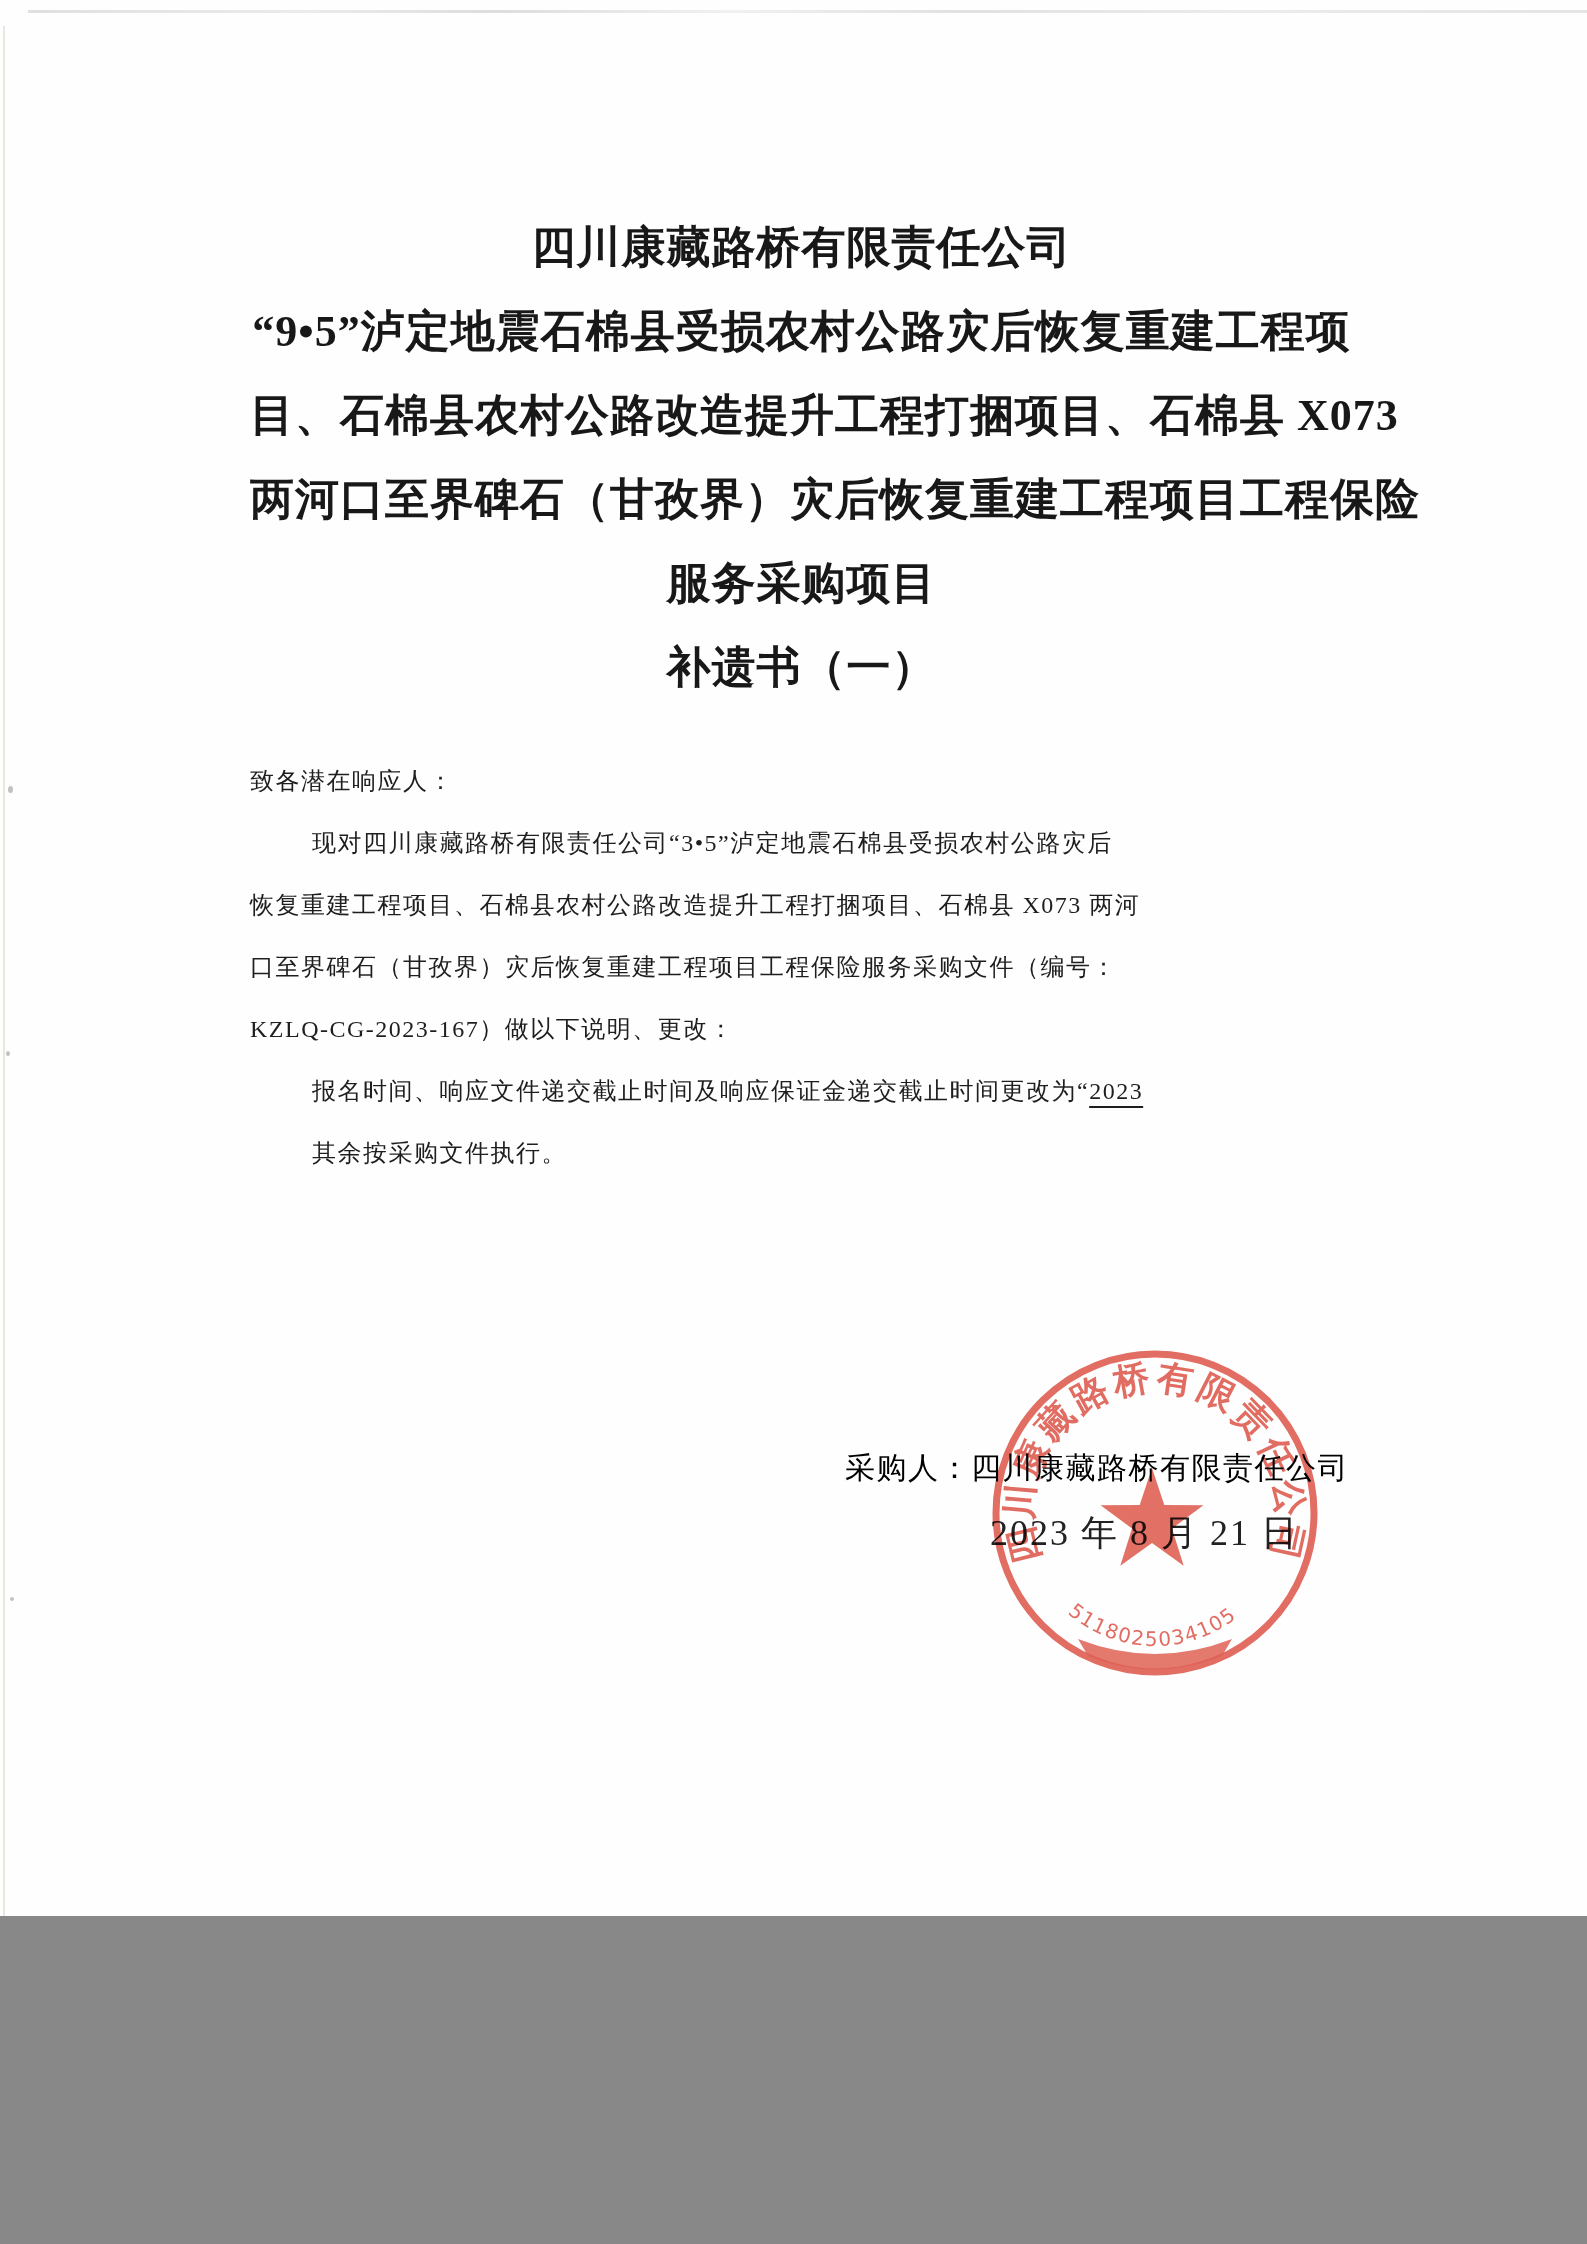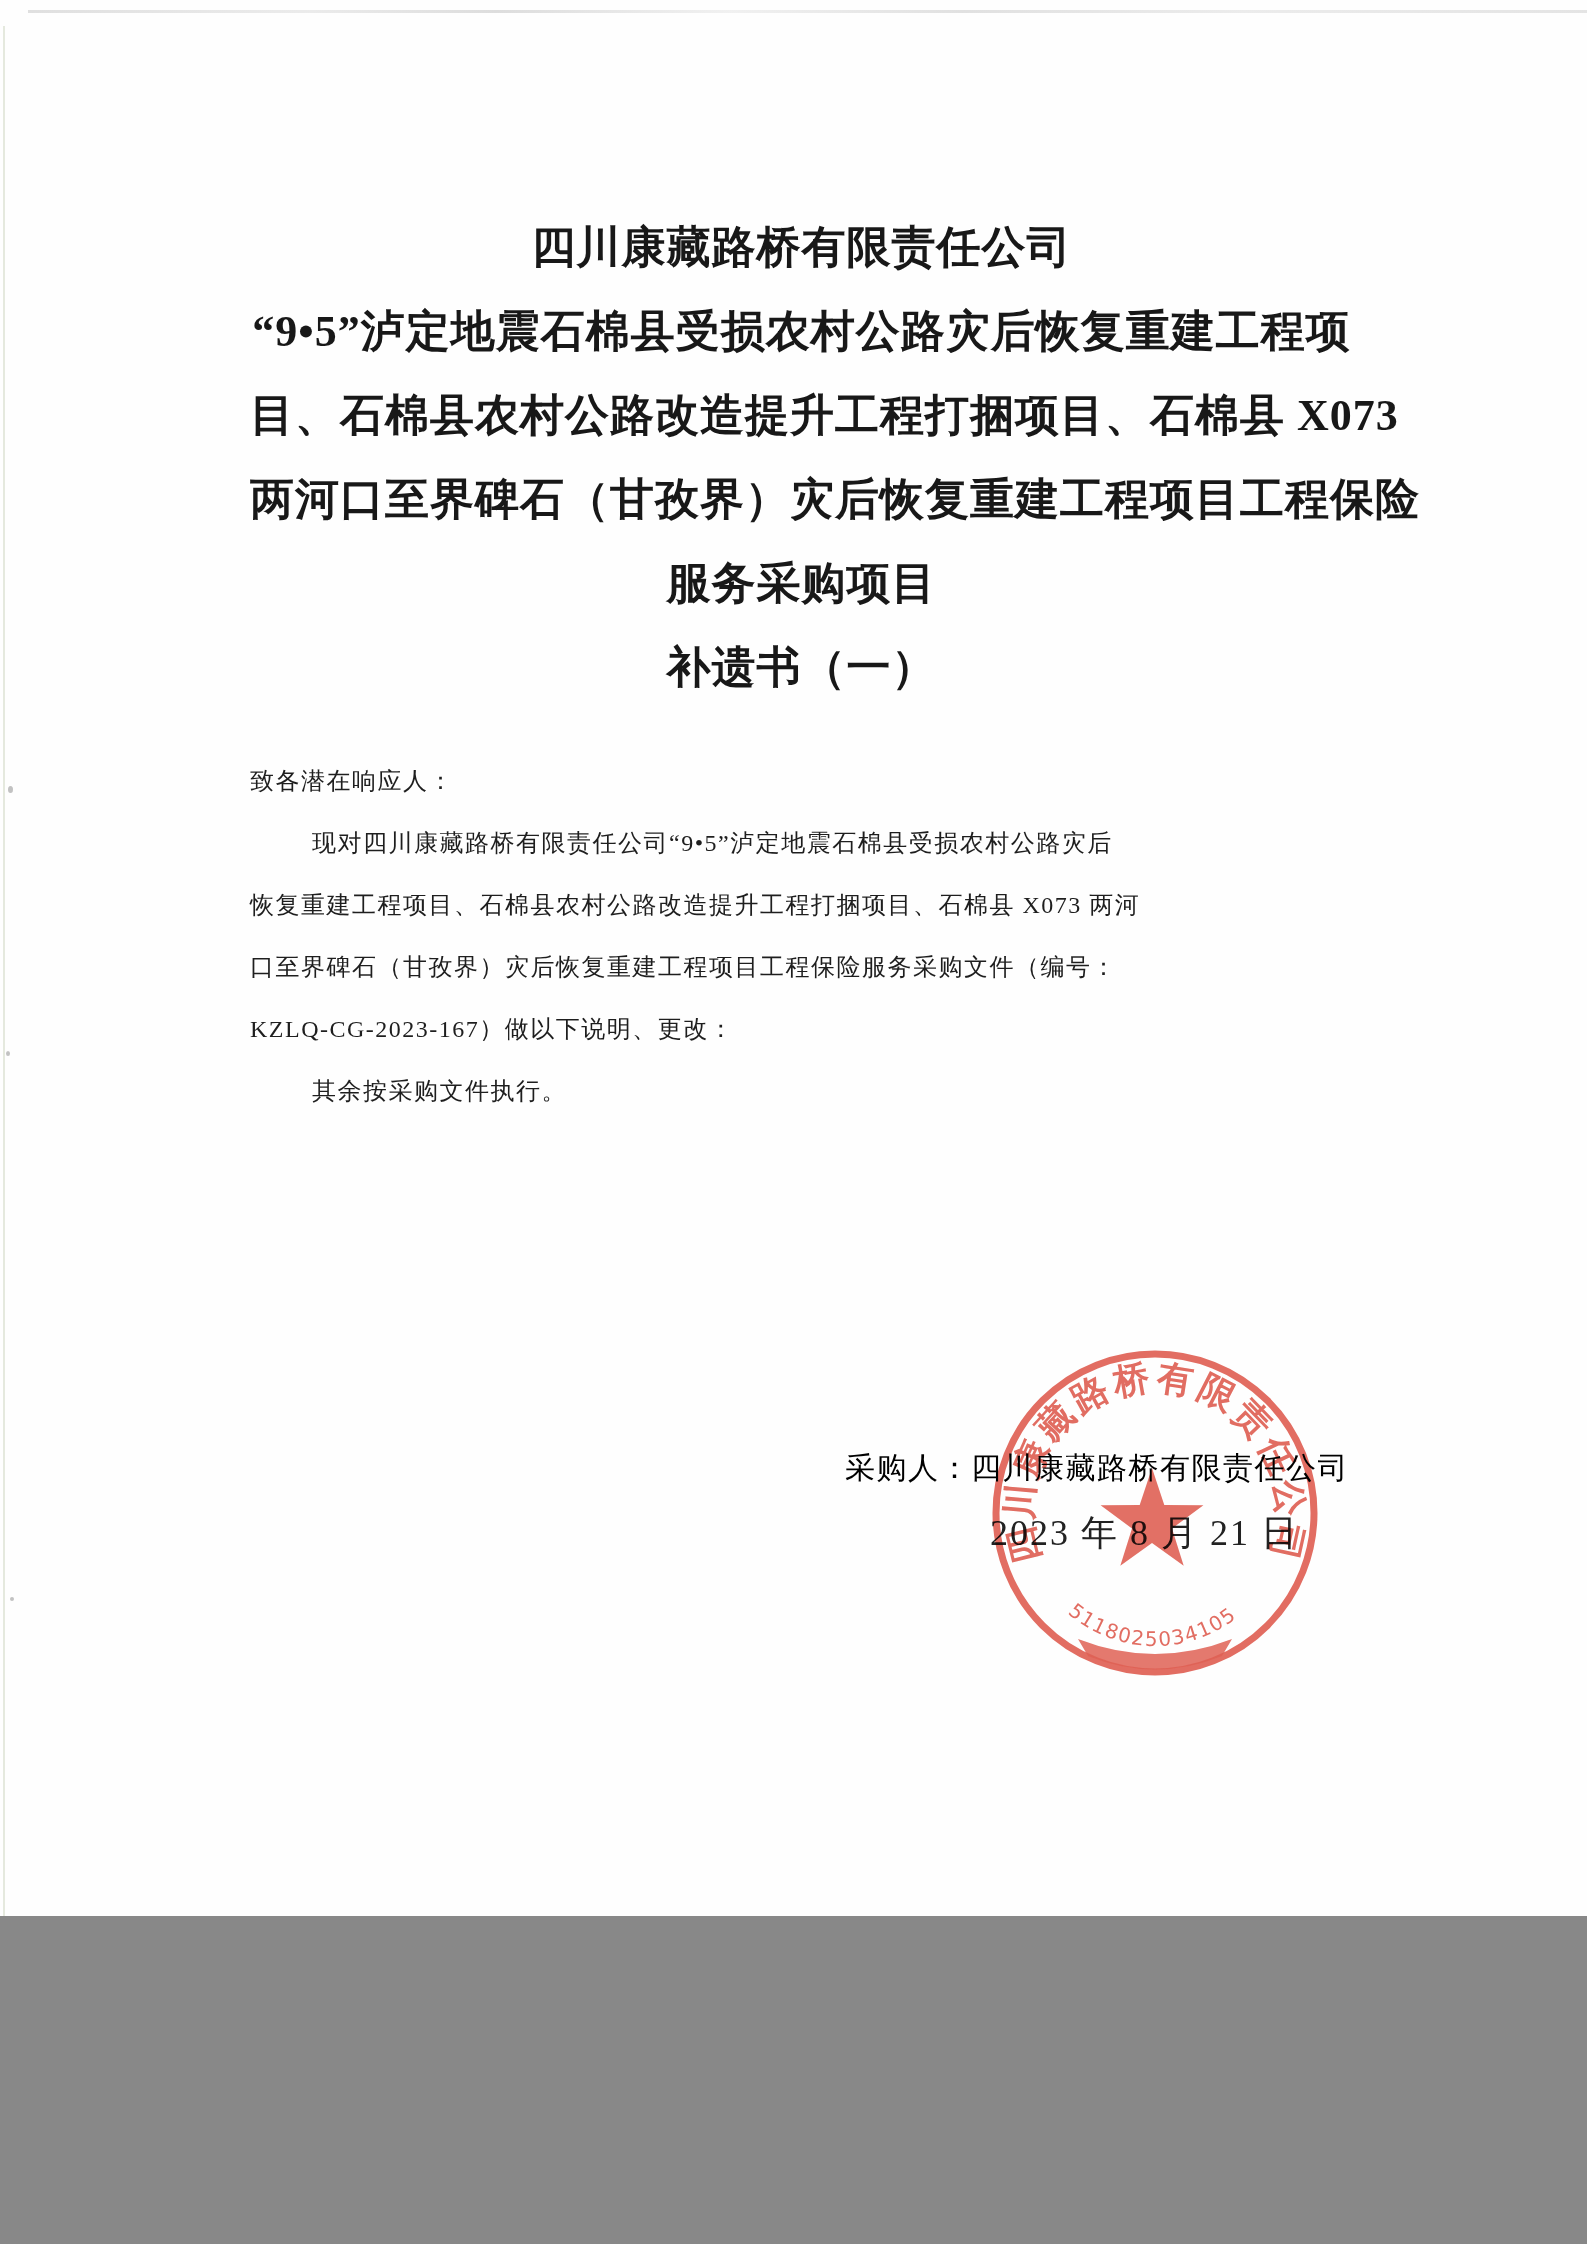--- a/index.html
+++ b/index.html
@@ -79,24 +79,25 @@
       <div class="title-line">四川康藏路桥有限责任公司</div>
       <div class="title-line">“9•5”泸定地震石棉县受损农村公路灾后恢复重建工程项</div>
       <div class="title-line">目、石棉县农村公路改造提升工程打捆项目、石棉县 X073</div>
       <div class="title-line">两河口至界碑石（甘孜界）灾后恢复重建工程项目工程保险</div>
       <div class="title-line">服务采购项目</div>
       <div class="title-line">补遗书（一）</div>
     </div>
 
     <div class="body-block">
       <div class="body-line">致各潜在响应人：</div>
-      <div class="body-line indent">现对四川康藏路桥有限责任公司“9•5”泸定地震石棉县受损农村公路灾后</div>
+      <div class="body-line indent">现对四川康藏路桥有限责任公司“3•5”泸定地震石棉县受损农村公路灾后</div>
       <div class="body-line">恢复重建工程项目、石棉县农村公路改造提升工程打捆项目、石棉县 X073 两河</div>
       <div class="body-line">口至界碑石（甘孜界）灾后恢复重建工程项目工程保险服务采购文件（编号：</div>
       <div class="body-line">KZLQ-CG-2023-167）做以下说明、更改：</div>
+      <div class="body-line indent"><span>报名时间、响应文件递交截止时间及响应保证金递交截止时间更改为“</span><span class="u">2023</span></div>
       <div class="body-line indent">其余按采购文件执行。</div>
     </div>
 
   </div>
 
   <div class="sig-buyer">采购人：四川康藏路桥有限责任公司</div>
   <div class="sig-date">2023 年 8 月 21 日</div>
 
   <svg class="seal" viewBox="0 0 360 360" xmlns="http://www.w3.org/2000/svg">
     <defs>

